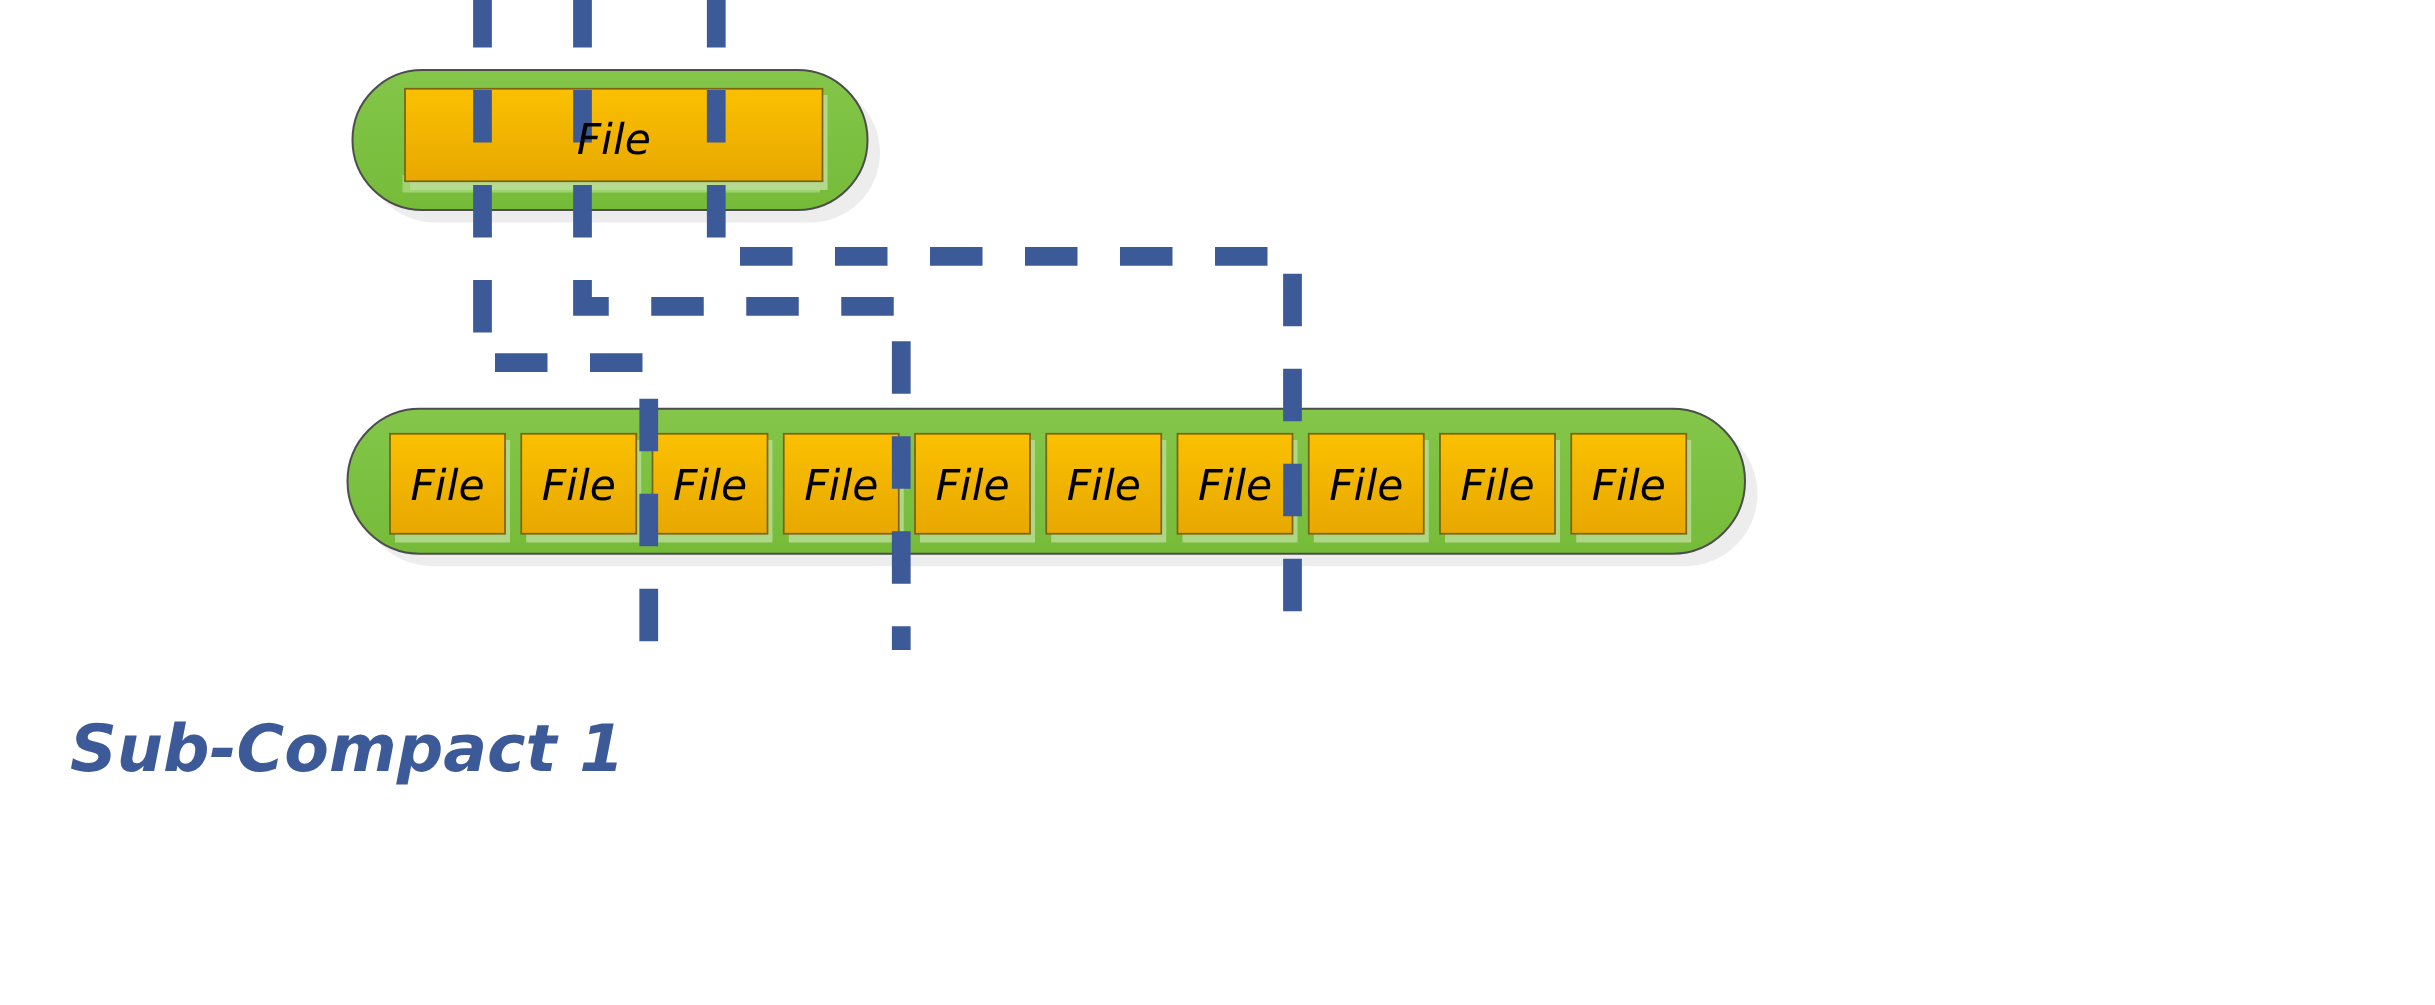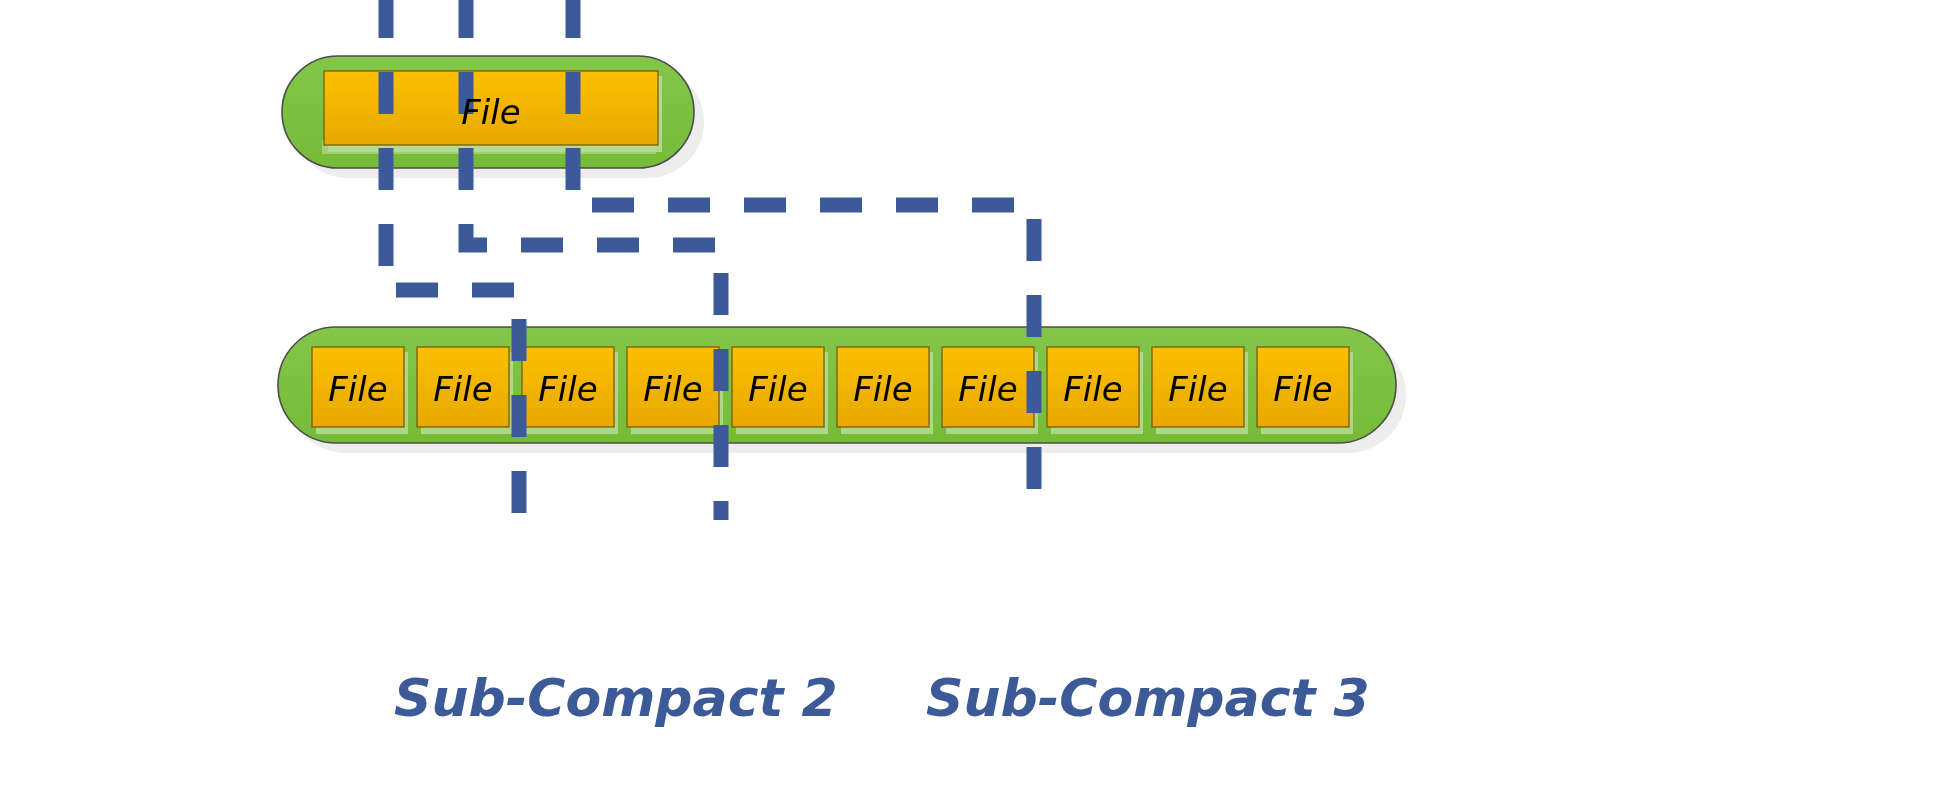--- a/index.html
+++ b/index.html
@@ -96,16 +96,15 @@
   <div class="lbl" style="left:401px;top:369px;width:92px;text-align:center;font-size:34px;font-weight:400;color:#000;">File</div>
   <div class="lbl" style="left:506px;top:369px;width:92px;text-align:center;font-size:34px;font-weight:400;color:#000;">File</div>
   <div class="lbl" style="left:611px;top:369px;width:92px;text-align:center;font-size:34px;font-weight:400;color:#000;">File</div>
   <div class="lbl" style="left:716px;top:369px;width:92px;text-align:center;font-size:34px;font-weight:400;color:#000;">File</div>
   <div class="lbl" style="left:821px;top:369px;width:92px;text-align:center;font-size:34px;font-weight:400;color:#000;">File</div>
   <div class="lbl" style="left:926px;top:369px;width:92px;text-align:center;font-size:34px;font-weight:400;color:#000;">File</div>
   <div class="lbl" style="left:1031px;top:369px;width:92px;text-align:center;font-size:34px;font-weight:400;color:#000;">File</div>
   <div class="lbl" style="left:1136px;top:369px;width:92px;text-align:center;font-size:34px;font-weight:400;color:#000;">File</div>
   <div class="lbl" style="left:1241px;top:369px;width:92px;text-align:center;font-size:34px;font-weight:400;color:#000;">File</div>
 
-  <div class="lbl" style="left:378px;top:668px;font-size:52px;color:#3D5A98;">Sub-Compact 2</div>
-  <div class="lbl" style="left:910px;top:668px;font-size:52px;color:#3D5A98;">Sub-Compact 3</div>
+  <div class="lbl" style="left:40px;top:570px;font-size:52px;color:#3D5A98;">Sub-Compact 1</div>
 
 </div>
 
 </body></html>

